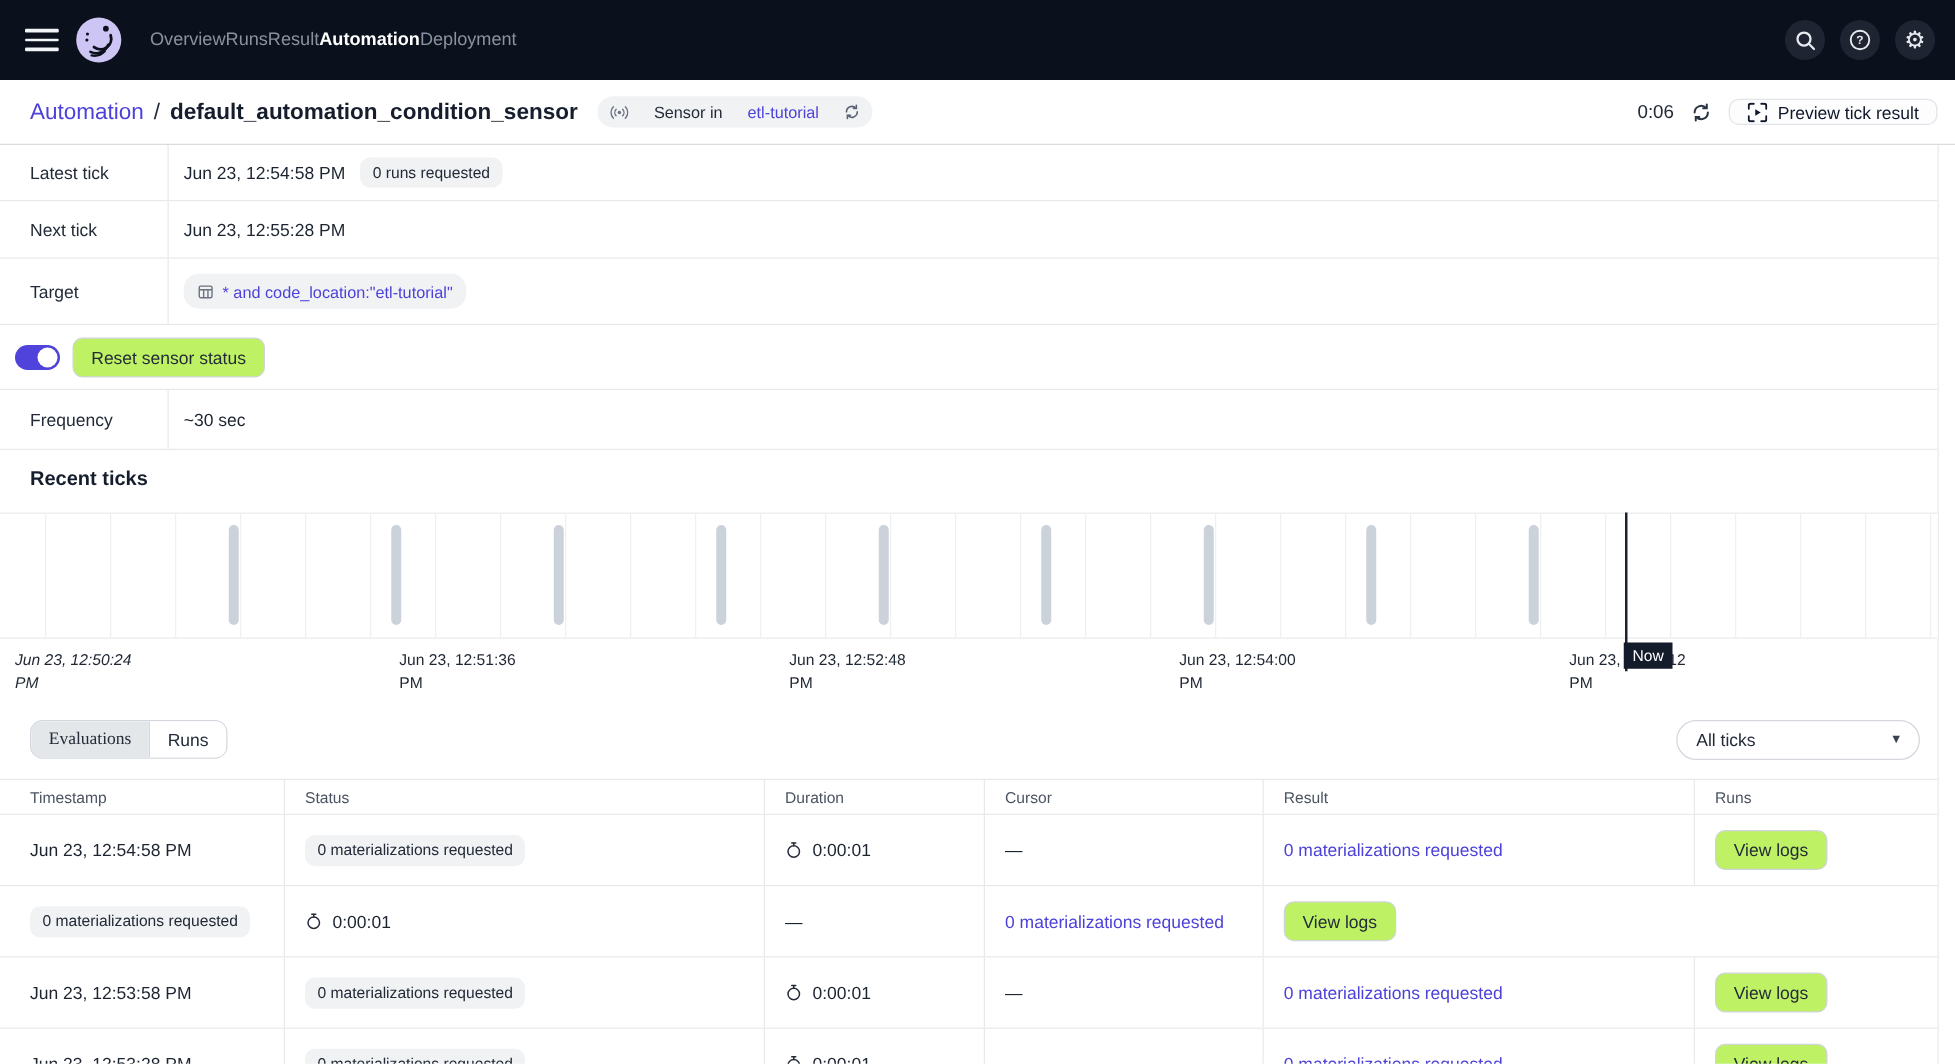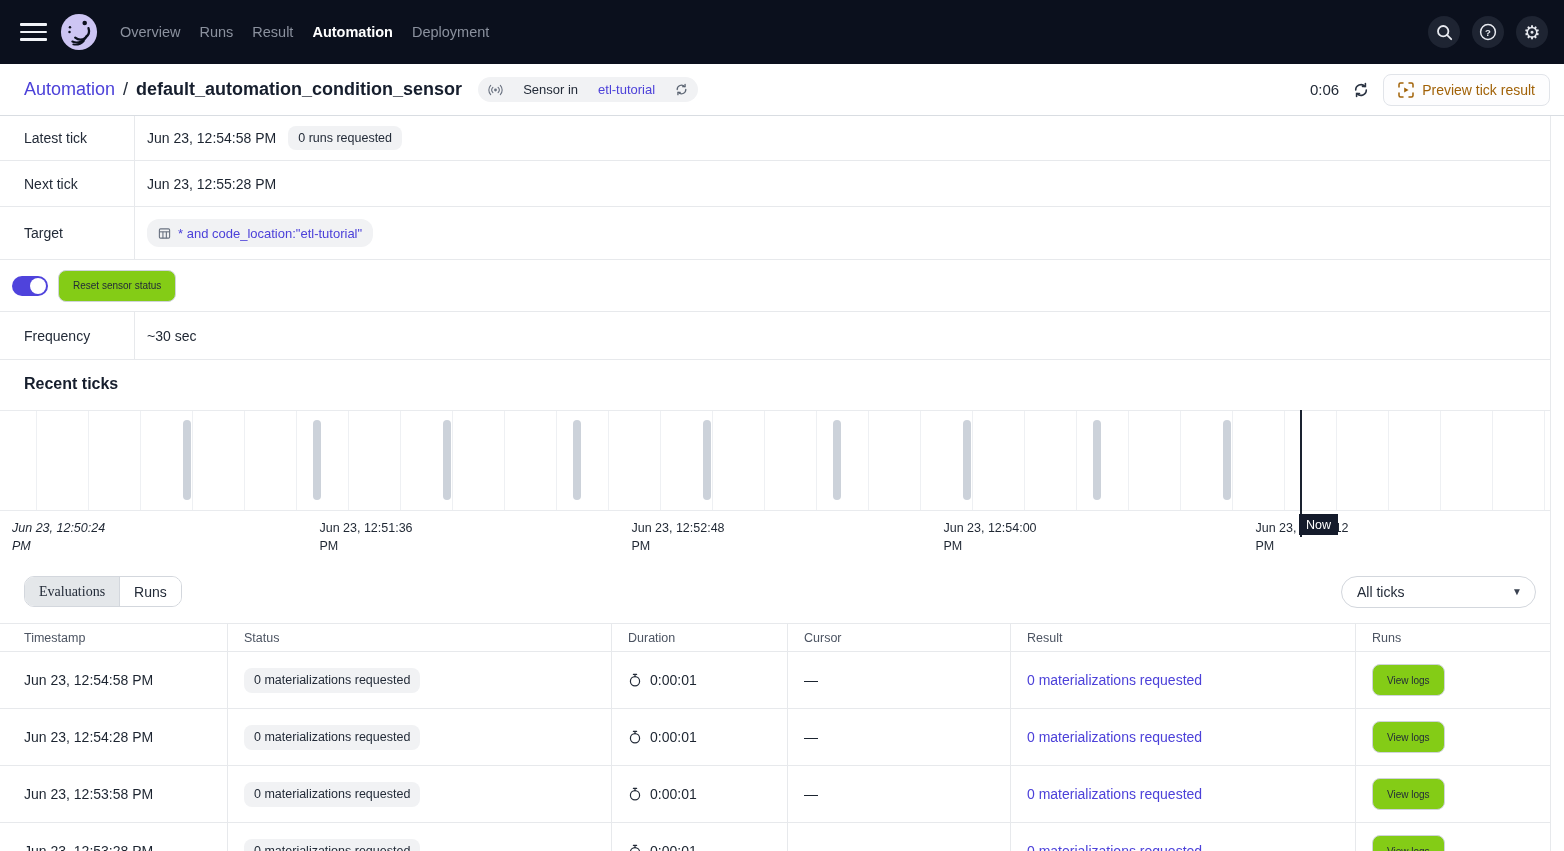--- a/index.html
+++ b/index.html
@@ -4,52 +4,52 @@
 <style>
   * { margin:0; padding:0; box-sizing:border-box; }
   html,body { width:1564px; height:851px; overflow:hidden; background:#fff;
     font-family:"Liberation Sans", sans-serif; color:#1c2430; }
 
   
   .topnav { height:64px; background:#0b101d; display:flex; align-items:center; padding:0 16px 0 20px; }
   .burger { width:32px; height:32px; display:flex; flex-direction:column; justify-content:center; gap:5px; cursor:pointer; background:none; border:none; }
   .burger span { display:block; width:27px; height:2.5px; background:#f2f4f8; border-radius:1px; }
   .logo { width:38px; height:38px; margin:0 22px 0 8px; flex:none; cursor:pointer; }
-  .navlinks { display:flex; align-items:center; gap:19px; }
+  .navlinks { display:flex; align-items:center; gap:0; }
   .navlink { font-size:14.5px; font-weight:500; color:#8b919e; text-decoration:none; cursor:pointer; background:none; border:none; font-family:inherit; }
   .navlink.active { color:#ffffff; font-weight:700; }
   .nav-right { margin-left:auto; display:flex; align-items:center; gap:12px; }
   .navcircle { width:32px; height:32px; border-radius:50%; background:#1e2432; display:flex; align-items:center; justify-content:center; border:none; cursor:pointer; color:#e8eaf0; }
   .gear-glyph { font-size:19px; line-height:1; color:#e8eaf0; }
 
   
   .crumbbar { height:52px; display:flex; align-items:center; padding:0 14px 0 24px; border-bottom:1px solid #d9dde2; background:#fff; }
   .crumb-link { font-size:18px; color:#4c41d9; text-decoration:none; cursor:pointer; }
   .crumb-sep { font-size:18px; color:#232b38; margin:0 8px; }
   .crumb-name { font-size:18px; font-weight:700; color:#161e2d; }
   .sensor-pill { margin-left:16px; height:25px; border-radius:13px; background:#f1f2f4; display:flex; align-items:center; gap:20px; padding:0 10px; font-size:13px; color:#232b38; }
   .sensor-pill a { color:#4c41d9; text-decoration:none; cursor:pointer; }
   .crumb-right { margin-left:auto; display:flex; align-items:center; gap:14px; }
   .countdown { font-size:15px; color:#232b38; }
   .icon-btn { background:none; border:none; cursor:pointer; color:#2a3342; display:flex; align-items:center; }
-  .preview-btn { height:32px; border:1px solid #e1e4e9; background:#fdfdfe; border-radius:8px; display:flex; align-items:center; gap:8px; padding:0 14px; font-size:14px; color:#a16207; font-family:inherit; cursor:default;justify-content:flex-end; }
+  .preview-btn { height:21px; border:1px solid #e1e4e9; background:#fdfdfe; border-radius:8px; display:flex; align-items:center; gap:8px; padding:0 14px; font-size:14px; color:#0f172a; font-family:inherit; cursor:default;justify-content:flex-end; }
 
   
   .main { width:1551px; border-right:1px solid #e7e9ec; min-height:787px; }
 
   
   .drow { display:flex; border-bottom:1px solid #e7e9ec; }
   .drow .k { width:135px; flex:none; padding-left:24px; display:flex; align-items:center; border-right:1px solid #e7e9ec; font-size:14px; color:#232b38; }
   .drow .v { flex:1; display:flex; align-items:center; padding-left:12px; gap:12px; font-size:14px; color:#1c2430; }
   .h45{height:45px;} .h46{height:46px;} .h53{height:53px;} .h52{height:52px;} .h48{height:48px;}
   .badge { height:24px; border-radius:8px; background:#f1f2f4; display:flex; align-items:center; padding:0 10px; font-size:12.5px; color:#232b38; }
   .target-pill { height:28px; border-radius:12px; background:#f1f2f4; display:flex; align-items:center; gap:7px; padding:0 11px; font-size:13px; color:#4c41d9; text-decoration:none; cursor:pointer; }
   .toggle { width:36px; height:20px; border-radius:10px; background:#4f43dc; position:relative; border:none; cursor:pointer; flex:none; }
   .toggle .knob { position:absolute; top:2px; right:2px; width:16px; height:16px; border-radius:50%; background:#fff; }
-  .btn { height:32px; border:1px solid #cfd4da; background:#84cc16; border-radius:8px; padding:0 14px; font-size:10px; color:#232b38; font-family:inherit; cursor:pointer; }
+  .btn { height:32px; border:1px solid #cfd4da; background:#bef264; border-radius:8px; padding:0 14px; font-size:14px; color:#232b38; font-family:inherit; cursor:pointer; }
 
   
   .section-title { height:50px; padding:15px 0 0 24px; font-size:16px; font-weight:700; color:#161e2d; }
   .timeline { position:relative; height:150px; }
   .strip { position:absolute; top:0; left:0; right:0; height:101px; border-top:1px solid #e9ebee; border-bottom:1px solid #e9ebee; background:#fff; overflow:hidden; }
   .gridline { position:absolute; top:0; bottom:0; width:1px; background:#eef0f3; }
   .tickbar { position:absolute; top:9px; width:8px; height:80px; border-radius:4px; background:#ccd2da; cursor:pointer; }
   .nowline { position:absolute; top:0; height:127px; width:2px; background:#1a2230; z-index:2; }
   .nowbadge { position:absolute; top:104px; height:21px; background:#141b2b; color:#fff; font-size:12.5px; display:flex; align-items:center; padding:0 7px; z-index:3; }
   .xlabel { position:absolute; top:109px; font-size:12.5px; color:#1f2733; line-height:18px; white-space:nowrap; z-index:1; }
@@ -323,21 +323,20 @@
         </div>
       <div class="cell">
           <a class="result-link">0 materializations requested</a>
         </div>
       <div class="cell">
           <button class="btn">View logs</button>
         </div>
     </div>
 
     <div class="trow">
-      <div class="cell ts-cell">Jun 23, 12:54:28 PM</div>
       <div class="cell">
           <span class="status-pill">0 materializations requested</span>
         </div>
       <div class="cell">
           <span class="dur">
             <svg width="14" height="14" viewBox="0 0 14 14" fill="none" stroke="#232b38" stroke-width="1.2" stroke-linecap="round">
               <circle cx="7" cy="8.2" r="4.6"></circle>
               <path d="M5.4 1.4h3.2"></path>
               <path d="M7 1.6v2"></path>
             </svg>

